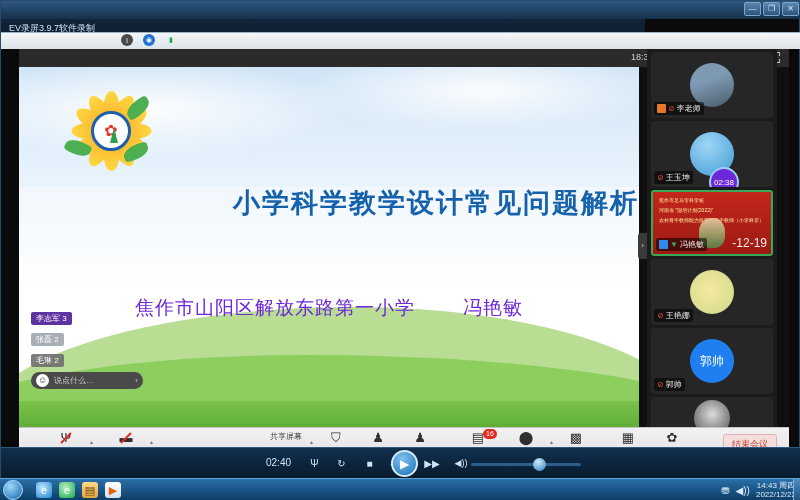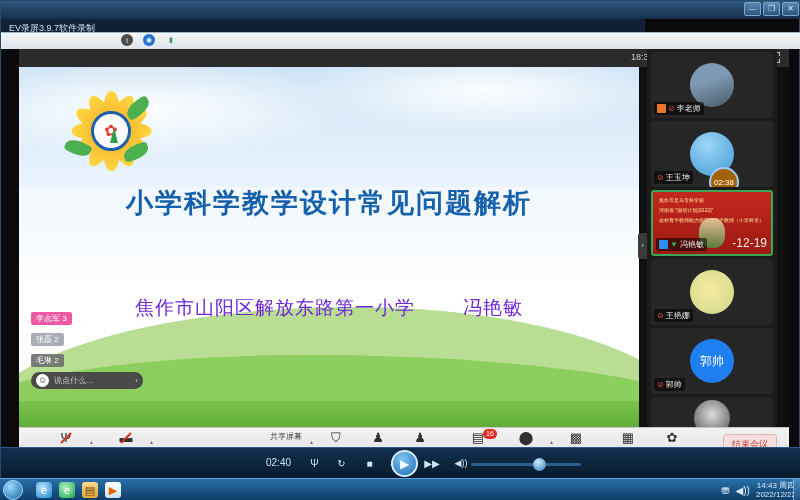--- a/index.html
+++ b/index.html
@@ -119,38 +119,38 @@
     display:flex; align-items:center; justify-content:center;
   }
   .core-inner { font-size:16px; color:#e03b2f; line-height:1; }
   .core-check {
     position:absolute; left:16px; top:14px; width:0; height:0;
     border-left:4px solid transparent; border-right:4px solid transparent;
     border-bottom:15px solid #2e9e4a;
   }
 
   .slide-title {
-    position:absolute; left:0; top:118px; width:100%; text-align:center;
+    position:absolute; left:0; top:118px; width:100%; text-align:right;
     font-size:27px; font-weight:bold; color:#1561ac; letter-spacing:2px;
     font-family:"DejaVu Sans","Liberation Sans",sans-serif;
   }
   .slide-sub {
     position:absolute; left:0; top:228px; width:100%; text-align:center;
     font-size:19px; color:#6d28d9; letter-spacing:1px;
     font-family:"DejaVu Serif","Liberation Serif",serif;
   }
   .sub-name { margin-left:48px; }
 
   
   .reactions { position:absolute; left:12px; bottom:38px; width:120px; }
   .reaction {
     display:inline-block; margin-bottom:3px; padding:1px 5px; border-radius:2px;
     font-size:8px; color:#fff; opacity:.9;
   }
-  .r0 { background:#ec4899; }
+  .r0 { background:#4c1d95; }
   .r1 { background:#9fa6ad; }
   .r2 { background:#6f6f6f; }
   .chat-pill {
     margin-top:2px; display:flex; align-items:center; gap:5px;
     background:#4a4a4a; border-radius:11px; padding:2px 5px; width:112px;
   }
   .chat-face {
     width:13px; height:13px; border-radius:50%; background:#fff; color:#333;
     font-size:9px; line-height:13px; text-align:center;
   }
@@ -204,21 +204,21 @@
   .av-road { background:linear-gradient(160deg,#7d99b3 40%,#4a5a68); }
   .av-red-slide { position:absolute; inset:0; background:linear-gradient(#c4261d,#9c1a12); }
   .rs-line { position:absolute; left:6px; color:#ffe9a0; font-size:5px; white-space:nowrap; }
   .rs-head {
     position:absolute; left:50%; bottom:6px; transform:translateX(-50%);
     width:26px; height:30px; border-radius:45% 45% 40% 40%;
     background:linear-gradient(#e8bd95,#5d7a3f);
   }
   .timer-bubble {
     position:absolute; left:58px; top:46px; width:30px; height:30px; border-radius:50%;
-    background:#a16207; border:2px solid #9ecbf2; color:#fff;
+    background:#6d28d9; border:2px solid #9ecbf2; color:#fff;
     font-size:8px; display:flex; align-items:center; justify-content:center; z-index:5;
   }
 
   
   .zoom-toolbar {
     position:absolute; left:18px; top:426px; width:770px; height:32px;
     background:linear-gradient(#f2f2f2,#e2e2e2); border-top:1px solid #c6c6c6;
   }
   .tb-item {
     position:absolute; top:2px; width:58px; text-align:center; color:#3c3c3c;

